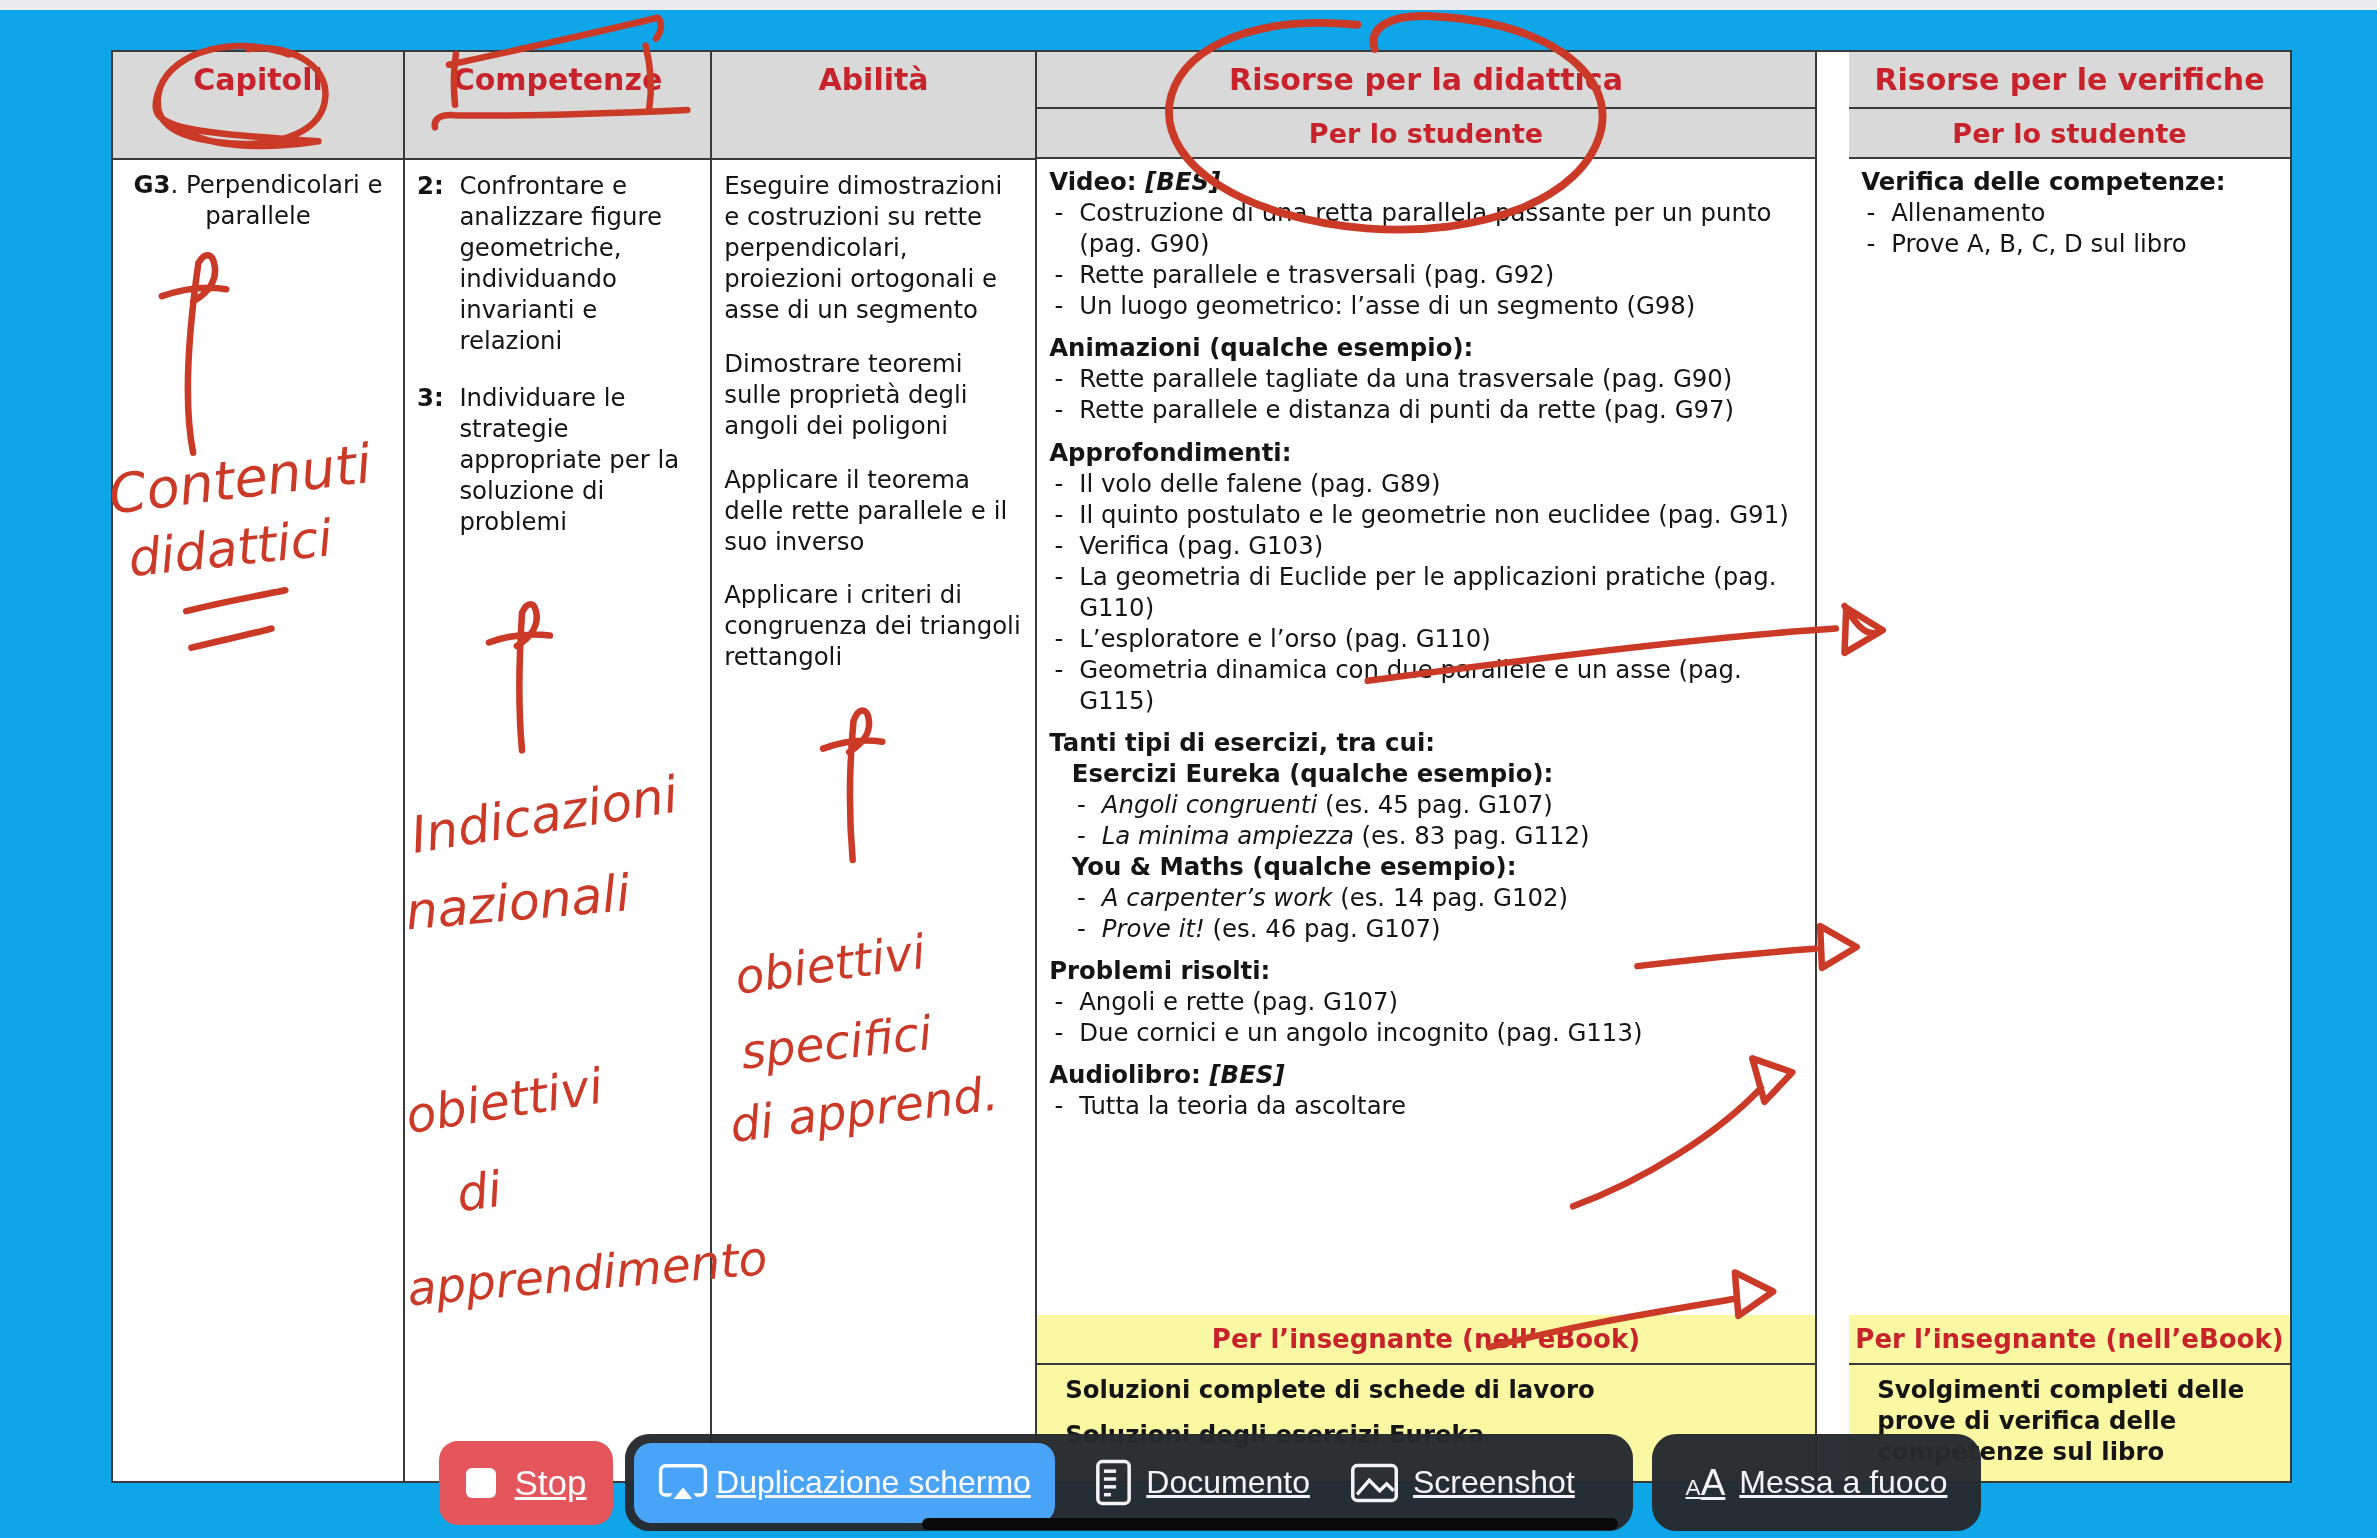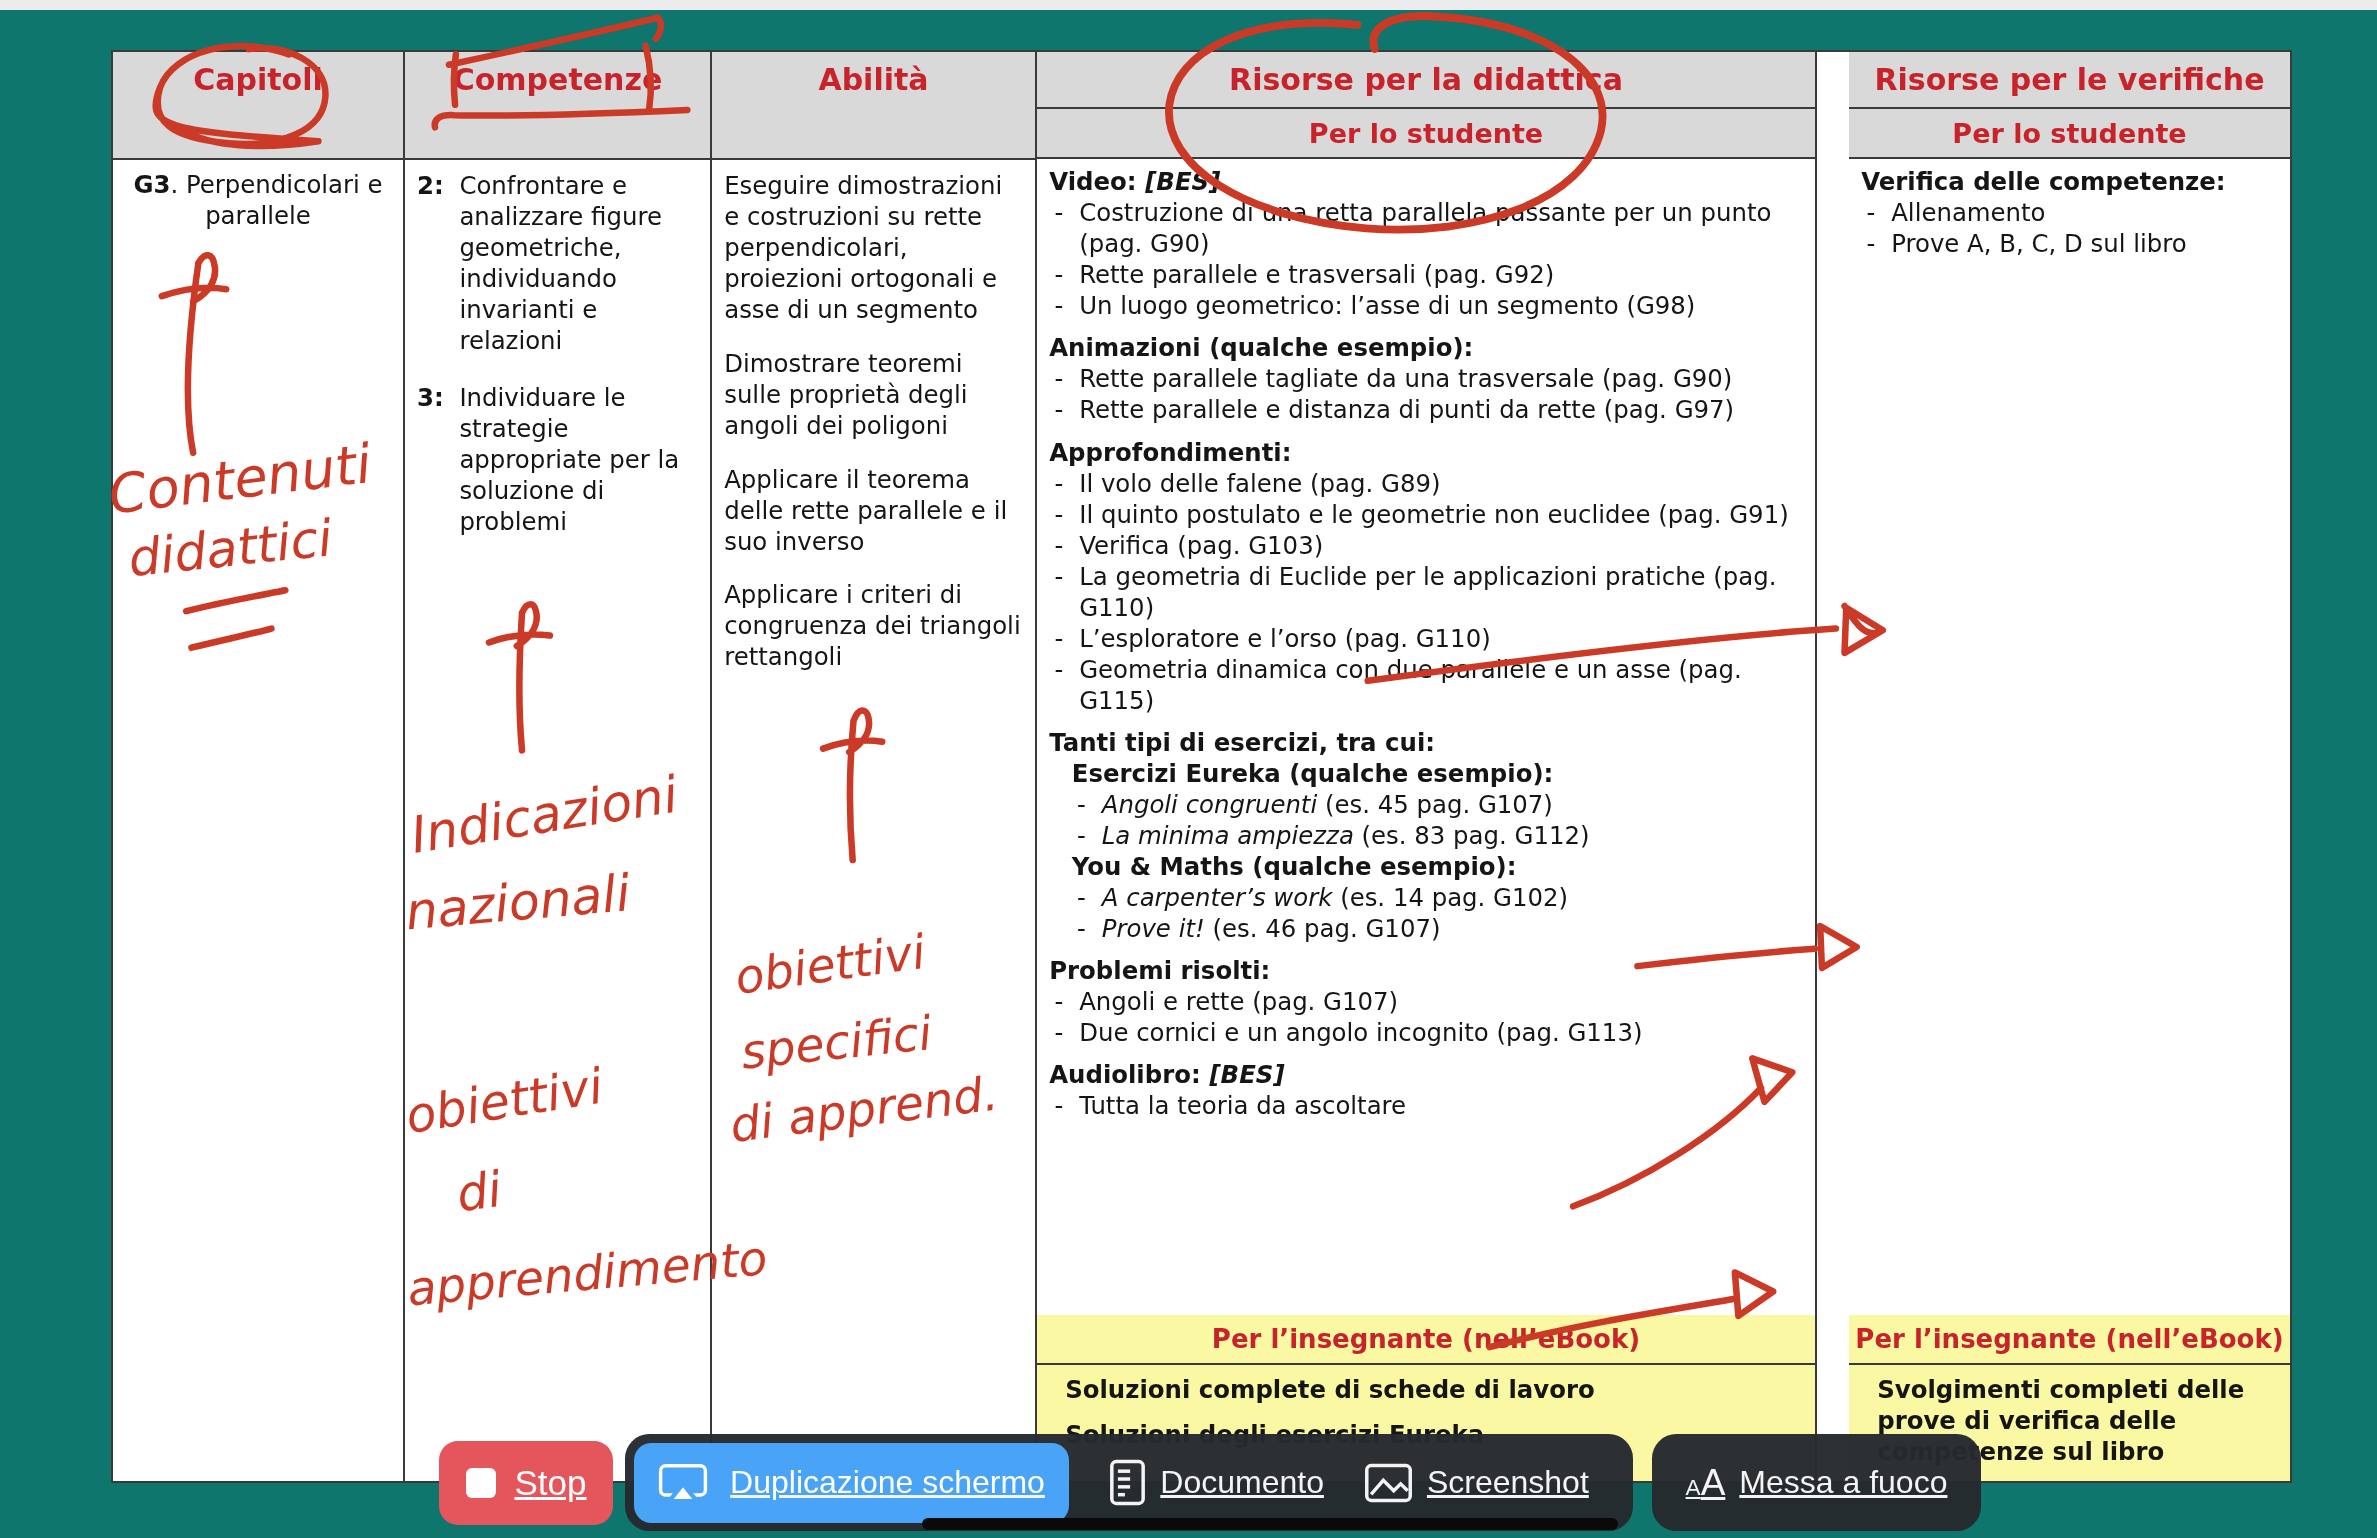--- a/index.html
+++ b/index.html
@@ -1,16 +1,16 @@
 <!DOCTYPE html>
 <html style="font-size:14px"><head>
 <meta charset="utf-8">
 <style>
   html,body{margin:0;padding:0;background:#ffffff;}
-  #stage{position:relative;width:2377px;height:1539px;background:#0f766e;overflow:hidden;
+  #stage{position:relative;width:2377px;height:1539px;background:#0ea5e9;overflow:hidden;
          font-family:"DejaVu Sans",sans-serif;color:#151515;}
   #statusbar{position:absolute;left:0;top:0;width:2377px;height:10.4px;background:#ececee;}
 
   
   #doc-table{position:absolute;left:111px;top:50px;width:2181px;height:1433px;
              border:2.6px solid #3a3a3a;display:flex;box-sizing:border-box;background:#fff;}
   .col{display:flex;flex-direction:column;box-sizing:border-box;border-right:2.6px solid #3a3a3a;}
   .col:last-child{border-right:none;padding-left:32px;}
   .c1{width:292px;} .c2{width:307px;} .c3{width:325px;} .c4{width:780px;} .c5{width:546px;flex:1;}
   .hdr{background:#d9d9d9;color:#c8232b;font-weight:bold;font-size:30px;box-sizing:border-box;
@@ -50,21 +50,21 @@
   #ink text{fill:#cb3927;font-family:"DejaVu Sans",sans-serif;font-style:italic;}
 
   
   .tb{position:absolute;z-index:20;font-family:"Liberation Sans","DejaVu Sans",sans-serif;color:#f4f4f6;text-decoration:underline;}
   #stop-btn{left:439px;top:1441px;width:174px;height:84px;background:#e4555c;border:none;border-radius:19px;
             display:flex;align-items:center;justify-content:center;gap:19px;font-size:35px;color:#fff;cursor:pointer;}
   .stop-square{width:30px;height:30px;background:#fff;border-radius:6.1px;display:inline-block;}
   #main-pill{left:625px;top:1434px;width:1008px;height:97px;background:rgba(38,41,46,0.97);border-radius:24.4px;
              display:flex;align-items:center;padding:0 15.7px 0 8.7px;box-sizing:border-box;gap:40px;}
   #mirror-btn{height:80px;background:#49a3f6;border:none;border-radius:17.4px;color:#fff;
-              display:flex;align-items:center;gap:22px;padding:0 24.4px;font-size:32px;cursor:pointer;}
+              display:flex;align-items:center;gap:8px;padding:0 24.4px;font-size:32px;cursor:pointer;}
   .tool-item{display:flex;align-items:center;gap:14px;font-size:32px;background:none;border:none;color:#f4f4f6;cursor:pointer;padding:0;}
   #focus-pill{left:1652px;top:1434px;width:329px;height:97px;background:rgba(38,41,46,0.97);border-radius:24.4px;
               display:flex;align-items:center;justify-content:center;gap:12.2px;}
   .aa{display:flex;align-items:baseline;color:#f4f4f6;}
   .a-small{font-size:22.6px;} .a-big{font-size:37px;}
   #home-indicator{position:absolute;left:922px;top:1518px;width:696px;height:12.2px;border-radius:7px;
                   background:#0a0a0a;z-index:30;cursor:grab;}
   .icon-svg{display:block;}
 </style>
 </head>

